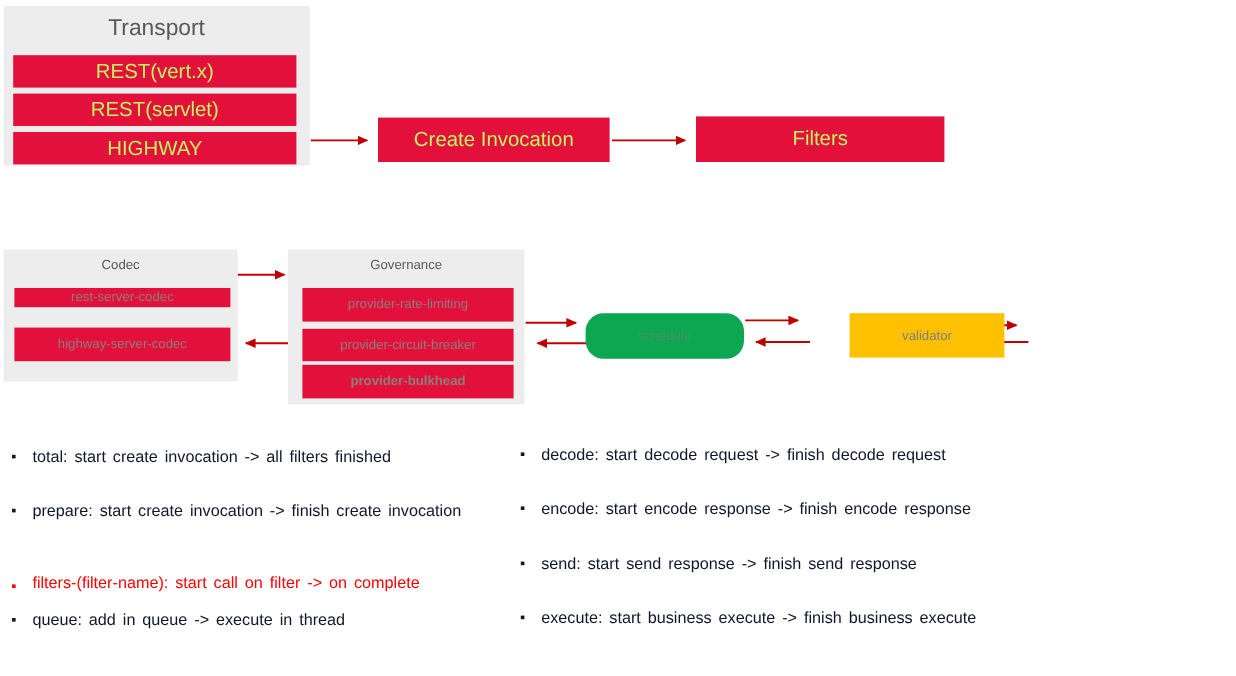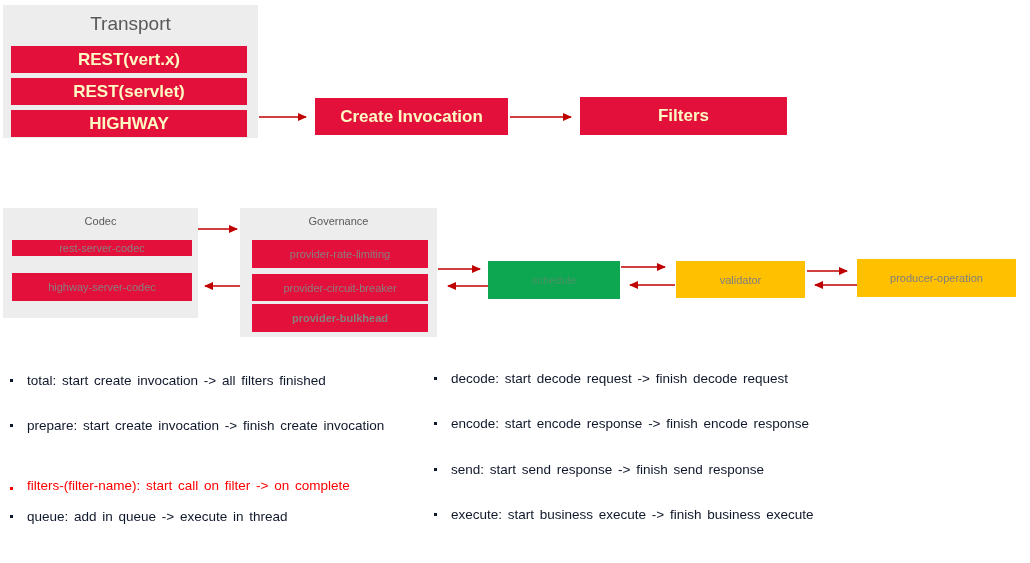--- a/index.html
+++ b/index.html
@@ -10,21 +10,21 @@
   .group{position:absolute;background:#EDEDED;}
   .group-title{
     text-align:center;color:#595959;font-family:"Liberation Sans",sans-serif;
   }
   .group-title.big{font-size:19px;padding-top:8px;}
   .group-title.small{font-size:11px;padding-top:7px;}
   .rbox{
     position:absolute;background:#E4103C;display:flex;align-items:center;justify-content:center;
     text-align:center;
   }
-  .rbox.big{font-size:17px;color:#fef9c3;font-weight:bold;}
+  .rbox.big{font-size:17px;color:#bef264;}
   .rbox.small{font-size:11px;color:#8A7F7D;}
   .gbox{
     position:absolute;background:#0DA751;display:flex;align-items:center;justify-content:center;
     font-size:11px;color:#4D9168;
   }
   .ybox{
     position:absolute;background:#FFC000;display:flex;align-items:center;justify-content:center;
     font-size:11px;color:#7F7F7F;
   }
   .arrow-layer{position:absolute;left:0;top:0;width:1030px;height:563px;pointer-events:none;}
@@ -81,25 +81,24 @@
     <div class="rbox small" style="left:9px;top:65px;width:180px;height:28px;">highway-server-codec</div>
   </div>
 
   <div class="group" style="left:240px;top:208px;width:197px;height:129px;">
     <div class="group-title small">Governance</div>
     <div class="rbox small" style="left:12px;top:32px;width:176px;height:28px;">provider-rate-limiting</div>
     <div class="rbox small" style="left:12px;top:66px;width:176px;height:27px;">provider-circuit-breaker</div>
     <div class="rbox small" style="left:12px;top:96px;width:176px;height:28px;font-weight:bold;">provider-bulkhead</div>
   </div>
 
-  <div class="gbox" style="left:488px;top:261px;width:132px;height:38px;">schedule</div>
+  <div class="gbox" style="left:488px;top:261px;width:132px;height:38px;border-radius:15px;">schedule</div>
 
-  <div class="ybox" style="left:676px;top:261px;width:129px;height:37px;">validator</div>
+  <div class="ybox" style="left:708px;top:261px;width:129px;height:37px;">validator</div>
 
-  <div class="ybox" style="left:857px;top:259px;width:159px;height:38px;">producer-operation</div>
 
   <ul class="notes notes-left">
     <li>
       <span class="bullet"></span>
       <span>total: start create invocation -&gt; all filters finished</span>
     </li>
     <li>
       <span class="bullet"></span>
       <span>prepare: start create invocation -&gt; finish create invocation</span>
     </li>

